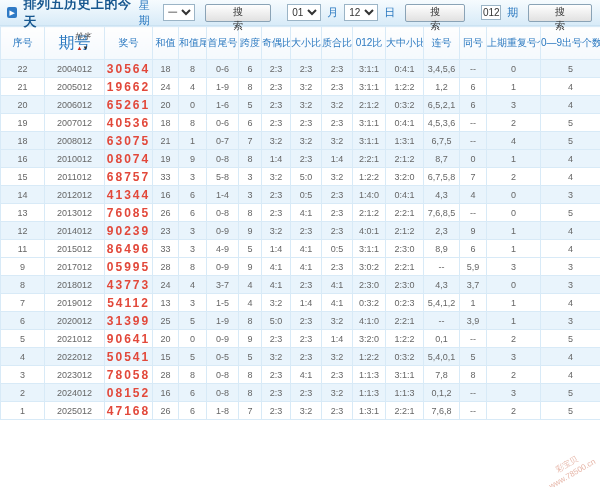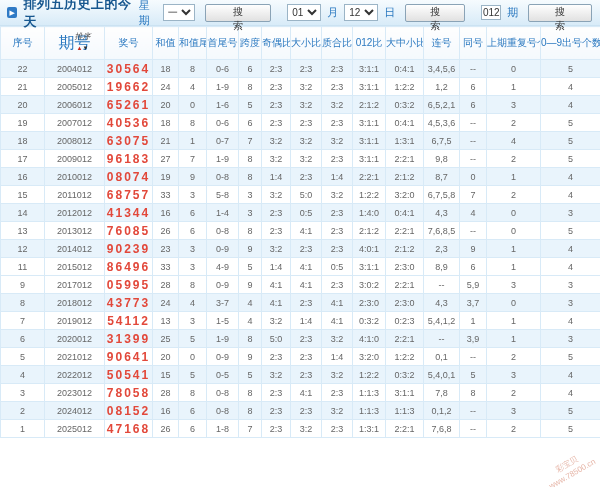--- a/index.html
+++ b/index.html
@@ -294,38 +294,20 @@
         <td>3:2</td>
         <td>3:2</td>
         <td>3:2</td>
         <td>3:1:1</td>
         <td>1:3:1</td>
         <td>6,7,5</td>
         <td>--</td>
         <td>4</td>
         <td>5</td>
       </tr>
-      <tr>
-        <td>17</td>
-        <td>2009012</td>
-        <td class="prize">96183</td>
-        <td>27</td>
-        <td>7</td>
-        <td>1-9</td>
-        <td>8</td>
-        <td>3:2</td>
-        <td>3:2</td>
-        <td>2:3</td>
-        <td>3:1:1</td>
-        <td>2:2:1</td>
-        <td>9,8</td>
-        <td>--</td>
-        <td>2</td>
-        <td>5</td>
-      </tr>
       <tr class="alt">
         <td>16</td>
         <td>2010012</td>
         <td class="prize">08074</td>
         <td>19</td>
         <td>9</td>
         <td>0-8</td>
         <td>8</td>
         <td>1:4</td>
         <td>2:3</td>

